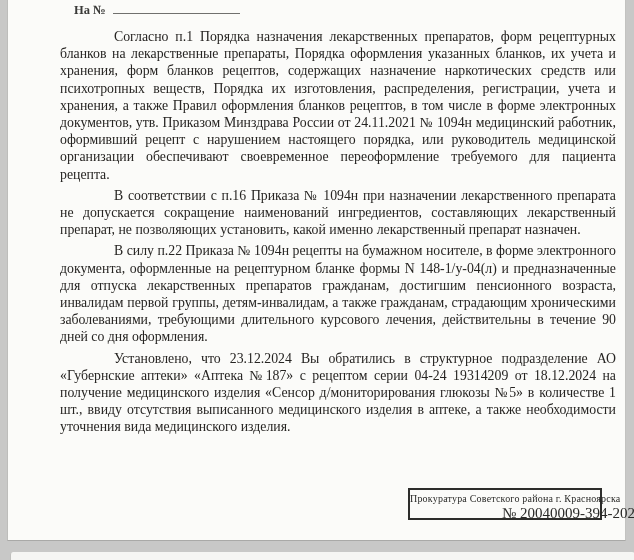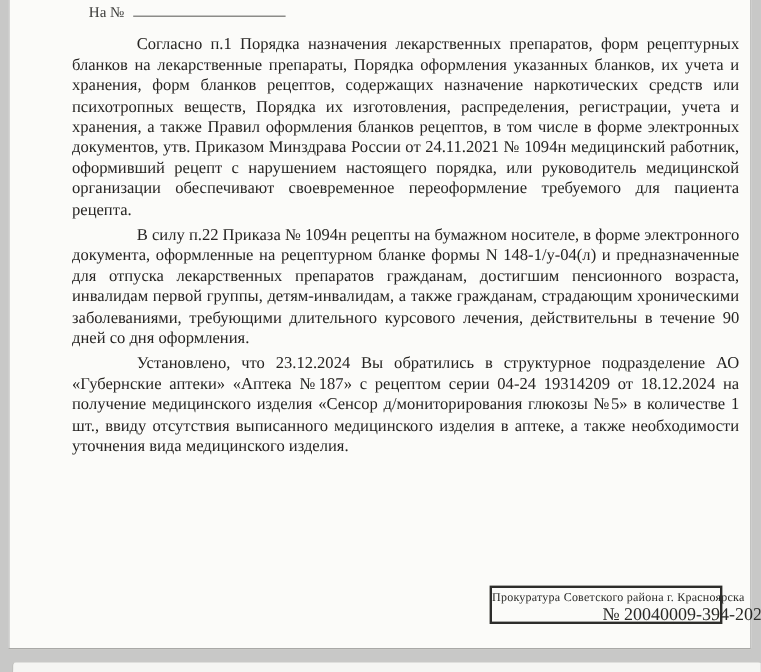--- a/index.html
+++ b/index.html
@@ -29,20 +29,21 @@
     border-bottom: 1px solid #a9a9a7;
     box-sizing: border-box;
   }
   .ref-line {
     position: absolute;
     left: 66px;
     top: 1px;
     font-size: 12.5px;
     color: #3a3a38;
     white-space: nowrap;
+    font-weight: bold;
   }
   .ref-underline {
     display: inline-block;
     width: 127px;
     height: 12px;
     border-bottom: 1.5px solid #70706e;
     margin-left: 7px;
   }
   .body-text {
     position: absolute;
@@ -100,20 +101,21 @@
 
 <div class="scan">
   <div class="page">
 
     <div class="ref-line">
       <span>На №</span><span class="ref-underline"></span>
     </div>
 
     <div class="body-text">
       <p>Согласно п.1 Порядка назначения лекарственных препаратов, форм рецептурных бланков на лекарственные препараты, Порядка оформления указанных бланков, их учета и хранения, форм бланков рецептов, содержащих назначение наркотических средств или психотропных веществ, Порядка их изготовления, распределения, регистрации, учета и хранения, а также Правил оформления бланков рецептов, в том числе в форме электронных документов, утв. Приказом Минздрава России от 24.11.2021 № 1094н медицинский работник, оформивший рецепт с нарушением настоящего порядка, или руководитель медицинской организации обеспечивают своевременное переоформление требуемого для пациента рецепта.</p>
+      <p>В соответствии с п.16 Приказа № 1094н при назначении лекарственного препарата не допускается сокращение наименований ингредиентов, составляющих лекарственный препарат, не позволяющих установить, какой именно лекарственный препарат назначен.</p>
       <p>В силу п.22 Приказа № 1094н рецепты на бумажном носителе, в форме электронного документа, оформленные на рецептурном бланке формы N 148-1/у-04(л) и предназначенные для отпуска лекарственных препаратов гражданам, достигшим пенсионного возраста, инвалидам первой группы, детям-инвалидам, а также гражданам, страдающим хроническими заболеваниями, требующими длительного курсового лечения, действительны в течение 90 дней со дня оформления.</p>
       <p>Установлено, что 23.12.2024 Вы обратились в структурное подразделение АО «Губернские аптеки» «Аптека №187» с рецептом серии 04-24 19314209 от 18.12.2024 на получение медицинского изделия «Сенсор д/мониторирования глюкозы №5» в количестве 1 шт., ввиду отсутствия выписанного медицинского изделия в аптеке, а также необходимости уточнения вида медицинского изделия.</p>
     </div>
 
     <div class="stamp">
       <div class="stamp-org">Прокуратура Советского района г. Красноярска</div>
       <div class="stamp-number">№ 20040009-394-2025/20040001/Он712-25</div>
     </div>
 
   </div>

